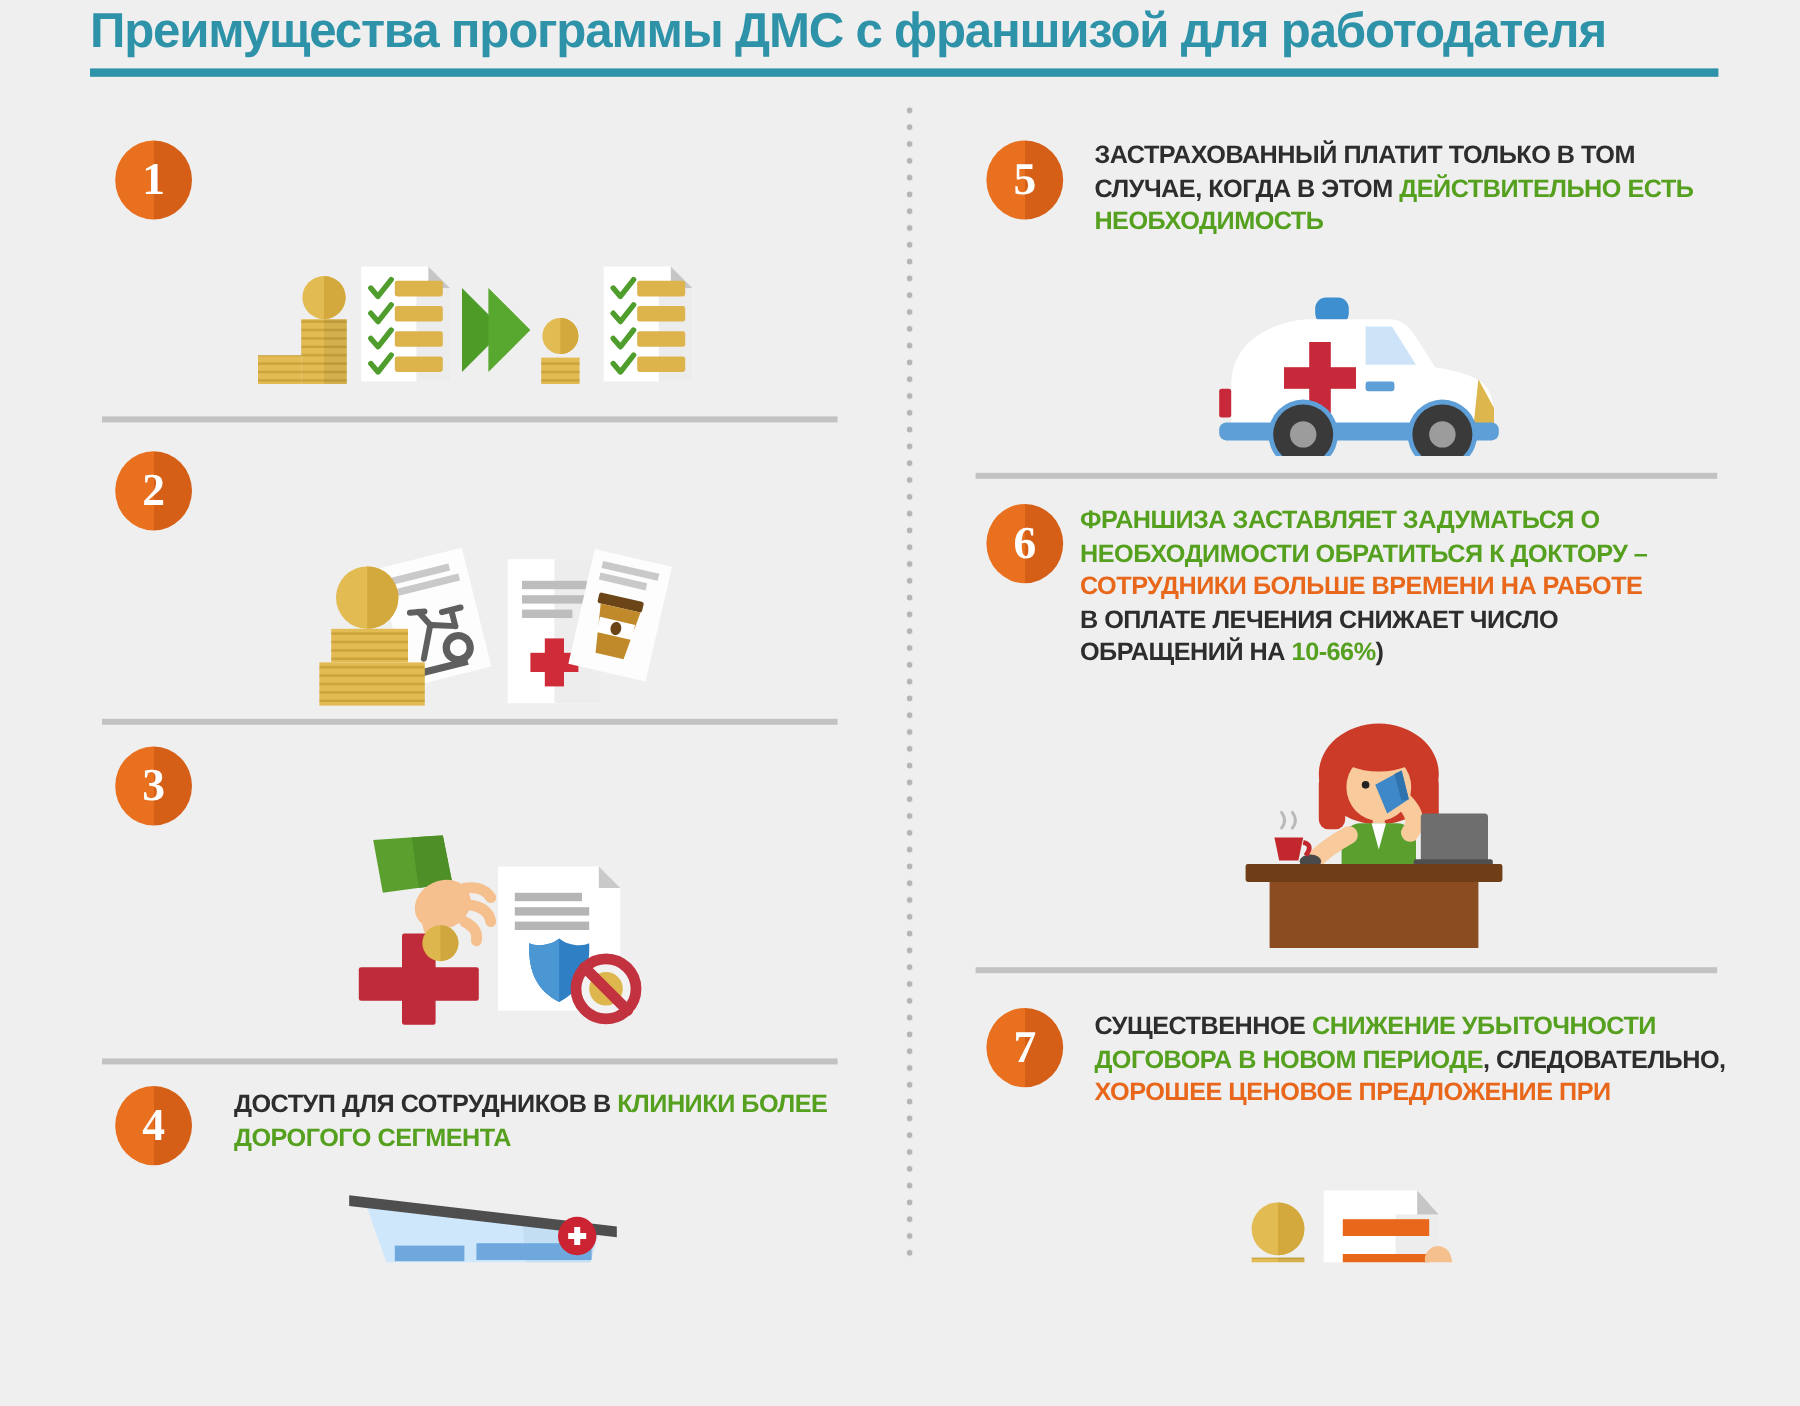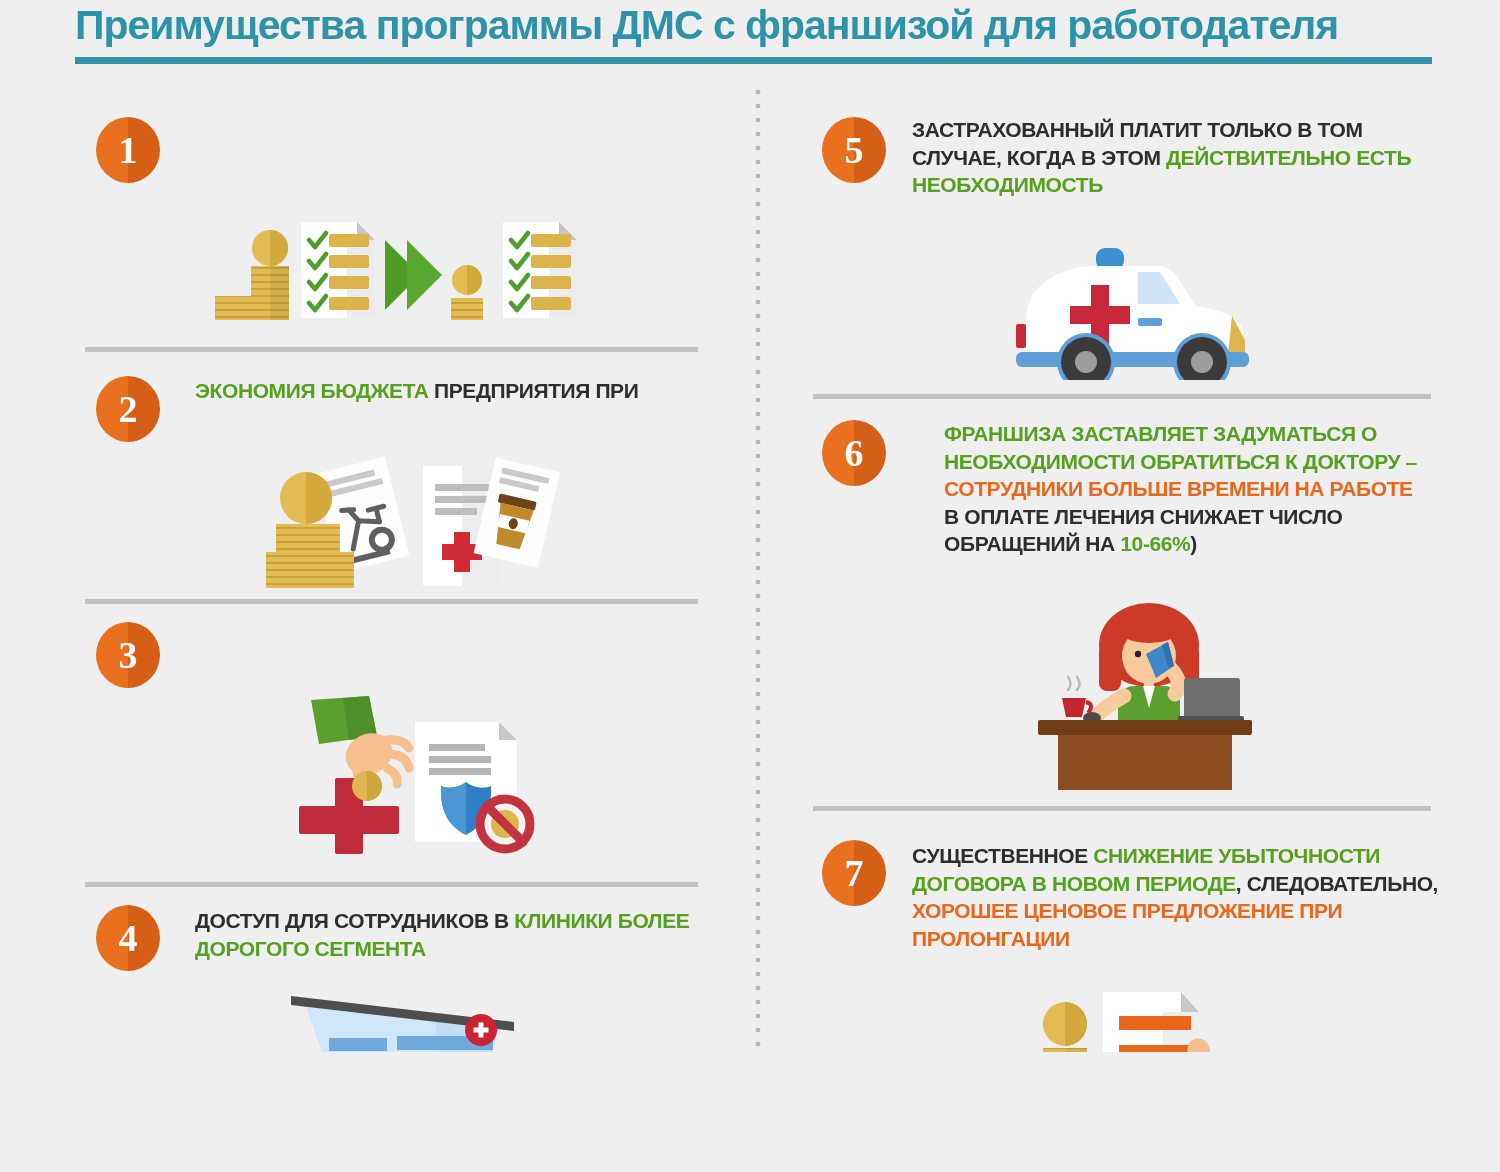--- a/index.html
+++ b/index.html
@@ -70,21 +70,20 @@
       <rect x="236" y="78" width="32" height="22" fill="url(#cs1)"></rect>
       <use href="#doclist1" x="288" y="2"></use>
     </svg>
   </div>
   <div class="sep" style="left:85px;top:347px;width:613px;"></div>
 
   <div class="ncircle" style="left:96px;top:376px;">
     <span>2</span>
   </div>
   <div class="ptext" style="left:195px;top:377px;">
-    <div class="line"><span class="c-green">ЭКОНОМИЯ БЮДЖЕТА </span><span class="c-dark">ПРЕДПРИЯТИЯ ПРИ</span></div>
   </div>
   <div class="icon" style="left:266px;top:452px;">
     <svg width="305" height="138" viewBox="0 0 305 138">
       <defs>
         <pattern id="cs2" width="12" height="7" patternUnits="userSpaceOnUse">
           <rect width="12" height="7" fill="#e2bb52"></rect>
             <rect y="5" width="12" height="2" fill="#caa23c"></rect>
         </pattern>
       </defs>
       <g transform="translate(95,62) rotate(-14)">
@@ -218,21 +217,21 @@
       <circle cx="192" cy="150" r="25" fill="#3a3a3a"></circle>
       <circle cx="76" cy="150" r="11" fill="#9c9c9c"></circle>
       <circle cx="192" cy="150" r="11" fill="#9c9c9c"></circle>
     </svg>
   </div>
   <div class="sep" style="left:813px;top:394px;width:618px;"></div>
 
   <div class="ncircle" style="left:822px;top:420px;">
     <span>6</span>
   </div>
-  <div class="ptext" style="left:944px;top:420px;">
+  <div class="ptext" style="left:900px;top:420px;">
     <div class="line"><span class="c-green">ФРАНШИЗА ЗАСТАВЛЯЕТ ЗАДУМАТЬСЯ О</span></div>
     <div class="line"><span class="c-green">НЕОБХОДИМОСТИ ОБРАТИТЬСЯ К ДОКТОРУ –</span></div>
     <div class="line"><span class="c-orange">СОТРУДНИКИ БОЛЬШЕ ВРЕМЕНИ НА РАБОТЕ</span></div>
     <div class="line"><span class="c-dark">В ОПЛАТЕ ЛЕЧЕНИЯ СНИЖАЕТ  ЧИСЛО</span></div>
     <div class="line"><span class="c-dark">ОБРАЩЕНИЙ НА </span><span class="c-green">10-66%</span><span class="c-dark">)</span></div>
   </div>
   <div class="icon" style="left:1032px;top:590px;">
     <svg width="228" height="200" viewBox="0 0 228 200">
       <ellipse cx="117" cy="55" rx="50" ry="42" fill="#cc3b28"></ellipse>
       <rect x="67" y="55" width="22" height="46" rx="8" fill="#cc3b28"></rect>
@@ -261,21 +260,20 @@
   </div>
   <div class="sep" style="left:813px;top:806px;width:618px;"></div>
 
   <div class="ncircle" style="left:822px;top:840px;">
     <span>7</span>
   </div>
   <div class="ptext" style="left:912px;top:842px;">
     <div class="line"><span class="c-dark">СУЩЕСТВЕННОЕ </span><span class="c-green">СНИЖЕНИЕ УБЫТОЧНОСТИ</span></div>
     <div class="line"><span class="c-green">ДОГОВОРА В НОВОМ ПЕРИОДЕ</span><span class="c-dark">, СЛЕДОВАТЕЛЬНО,</span></div>
     <div class="line"><span class="c-orange">ХОРОШЕЕ ЦЕНОВОЕ ПРЕДЛОЖЕНИЕ ПРИ</span></div>
-    <div class="line"><span class="c-orange">ПРОЛОНГАЦИИ</span></div>
   </div>
   <div class="icon" style="left:985px;top:986px;">
     <svg width="305" height="158" viewBox="0 0 305 158">
       <defs>
         <pattern id="cs7" width="12" height="7" patternUnits="userSpaceOnUse">
           <rect width="12" height="7" fill="#e2bb52"></rect>
             <rect y="5" width="12" height="2" fill="#caa23c"></rect>
         </pattern>
       </defs>
       <rect x="10" y="106" width="46" height="44" fill="url(#cs7)"></rect>

